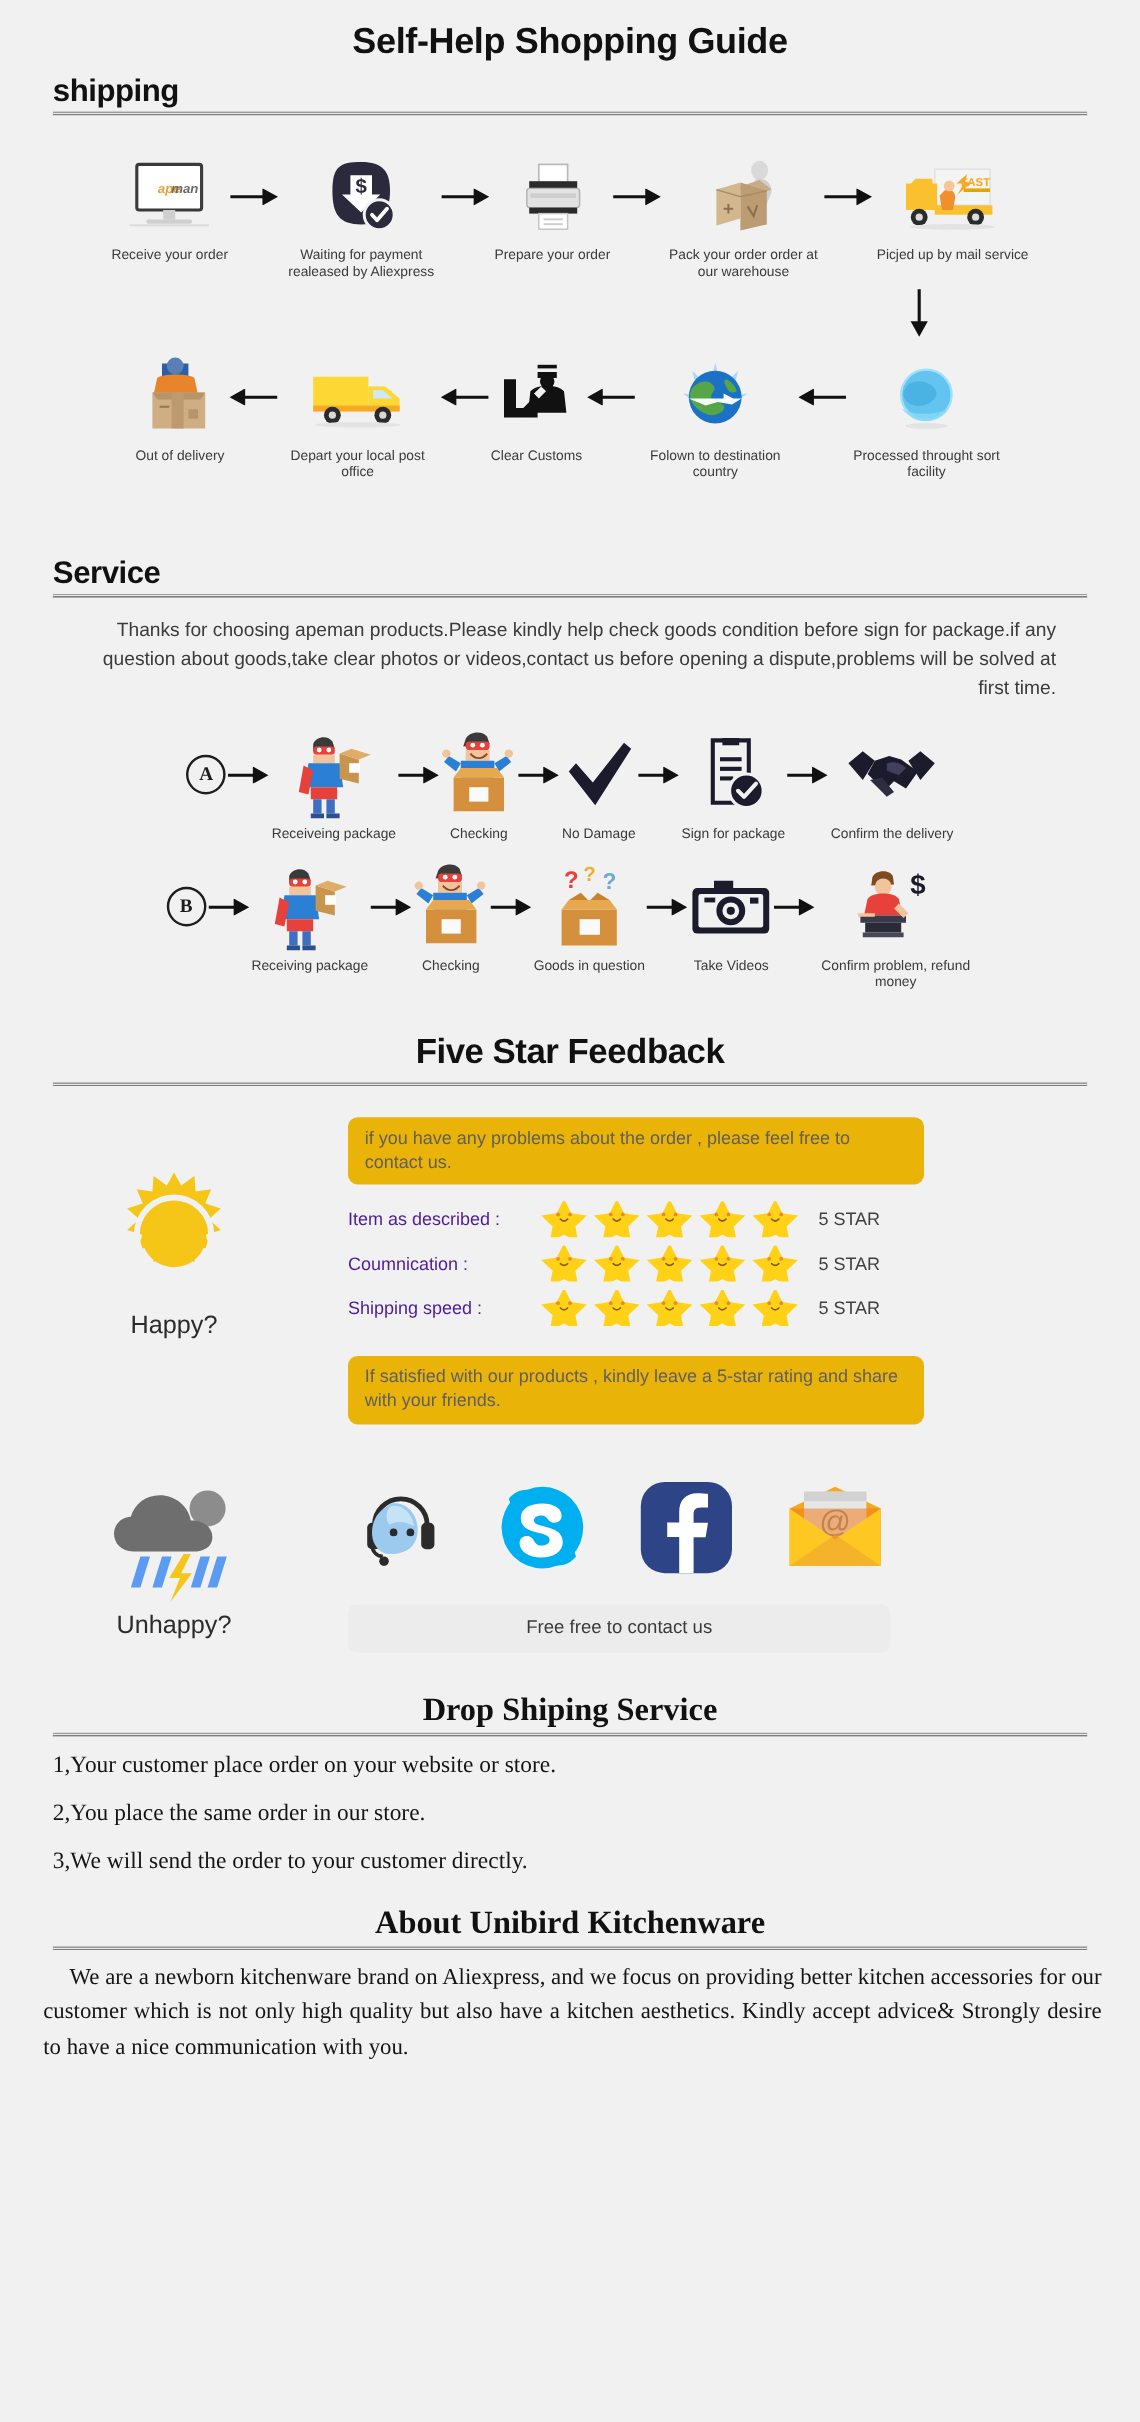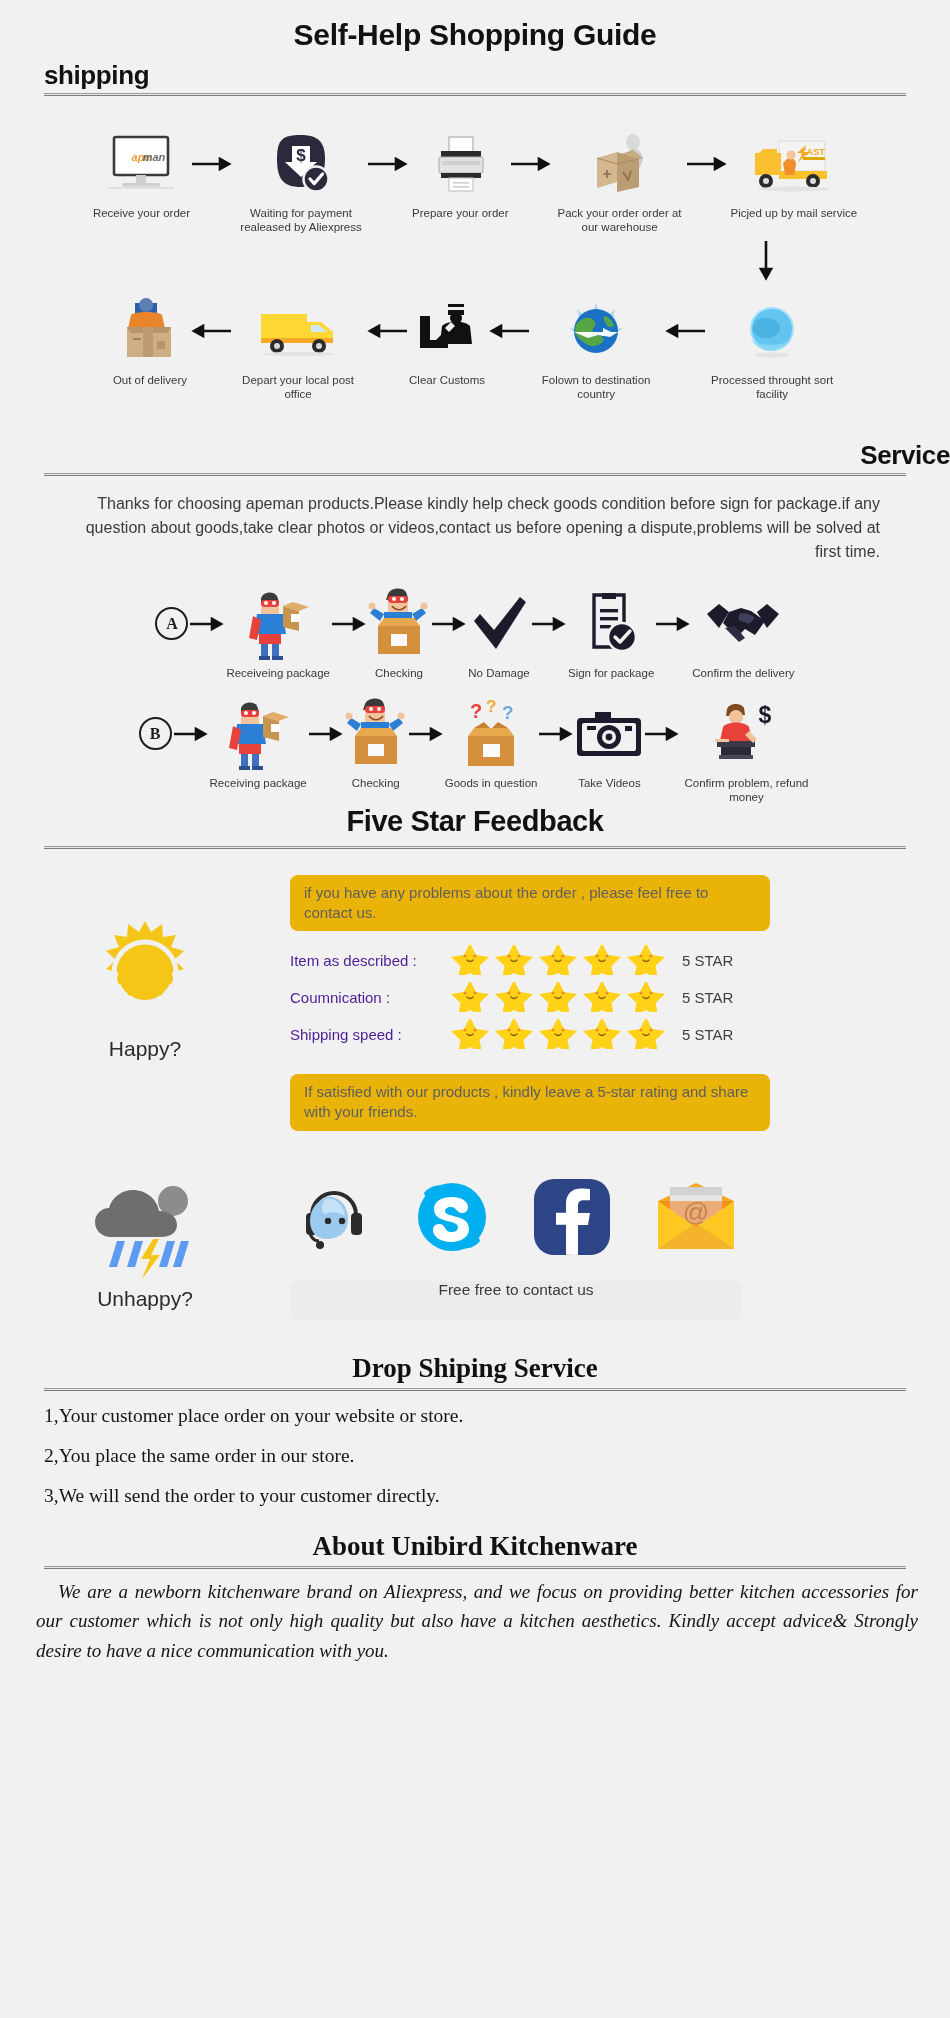--- a/index.html
+++ b/index.html
@@ -60,32 +60,32 @@
     background:#eab308;border-radius:8px;padding:8px 14px;color:#5f5f5f;
     font-size:15px;line-height:1.35;display:inline-block;
   }
   .rate-row{display:flex;align-items:center;margin:7px 0;}
   .rate-label{font-size:15px;color:#4c1d95;width:158px;}
   .stars{display:flex;gap:1px;width:222px;}
   .rate-val{font-size:15px;color:#3f3f3f;margin-left:12px;}
 
   .contact-btn{
     width:452px;height:40px;background:#ececec;border-radius:7px;
-    display:flex;align-items:flex-start;justify-content:center;
+    display:flex;align-items:center;justify-content:center;
     font-size:15.5px;color:#3a3a3a;
   }
 
   
   .ds-line{
     font-family:"Liberation Serif", serif;font-size:19.5px;color:#151515;
     margin:9px 0 0 44px;
   }
   .about-p{
     font-family:"Liberation Serif", serif;font-size:19px;color:#151515;
-    line-height:1.55;margin:8px 32px 0 36px;text-align:justify;font-style:italic;
+    line-height:1.55;margin:8px 32px 0 36px;text-align:justify;
   }
   .about-p .indent{display:inline-block;width:22px;}
 
   svg{display:block;}
 </style>
 </head>
 <body>
 
 <div class="page">
 
@@ -306,21 +306,21 @@
           <circle cx="31" cy="29" r="21" fill="none" stroke="#9fe0fa" stroke-width="2"></circle>
           <path d="M16 20c8-4 18-2 22 4s-2 12-10 14-18-4-16-12z" fill="#3ba8da" opacity="0.6"></path>
           <path d="M10 40c8 6 28 7 40 0-6 8-14 11-21 11S16 47 10 40z" fill="#89d8f5" opacity="0.8"></path>
           <ellipse cx="31" cy="55" rx="18" ry="2.4" fill="#e3e3e3"></ellipse>
         </svg>
       </div>
       <div class="cap">Processed throught sort facility</div>
     </div>
   </div>
 
-  <div class="sec-head" style="margin-top:38px;text-align:right;">Service</div>
+  <div class="sec-head" style="margin-top:60px;">Service</div>
   <div class="rule"></div>
   <div class="svc-note">Thanks for choosing apeman products.Please kindly help check goods condition before sign for package.if any question about goods,take clear photos or videos,contact us before opening a dispute,problems will be solved at first time.</div>
 
   <div class="flow" style="margin-top:24px;">
     <div class="step">
       <div class="art">
           <div class="circ">A</div>
         </div>
       <div class="cap">&nbsp;</div>
     </div>
@@ -562,21 +562,21 @@
           <path d="M10 46h30v8H10z" fill="#2b2b38"></path>
           <path d="M4 38h14v3H4z" fill="#f2c49b"></path>
           <path d="M38 30l8 8-4 4-8-8z" fill="#f2c49b"></path>
           <path d="M8 54h34v4H8z" fill="#474757"></path>
         </svg>
       </div>
       <div class="cap">Confirm problem, refund money</div>
     </div>
   </div>
 
-  <div class="center-head" style="">Five Star Feedback</div>
+  <div class="center-head" style="margin-top:34px;">Five Star Feedback</div>
   <div class="rule" style="margin-top:8px;"></div>
 
   <div style="display:flex;align-items:flex-start;margin-top:26px;">
 
     <div style="width:290px;display:flex;flex-direction:column;align-items:center;padding-top:44px;">
       <div>
         <svg width="108" height="108" viewBox="0 0 108 108">
           <g fill="#F5C518">
             <path d="M54 2l6 11 11-8 1 13 13-2-5 12 13 4-10 9 10 9-13 4 5 12-13-2-1 13-11-8-6 11-6-11-11 8-1-13-13 2 5-12-13-4 10-9-10-9 13-4-5-12 13 2 1-13 11 8z"></path>
           </g>

